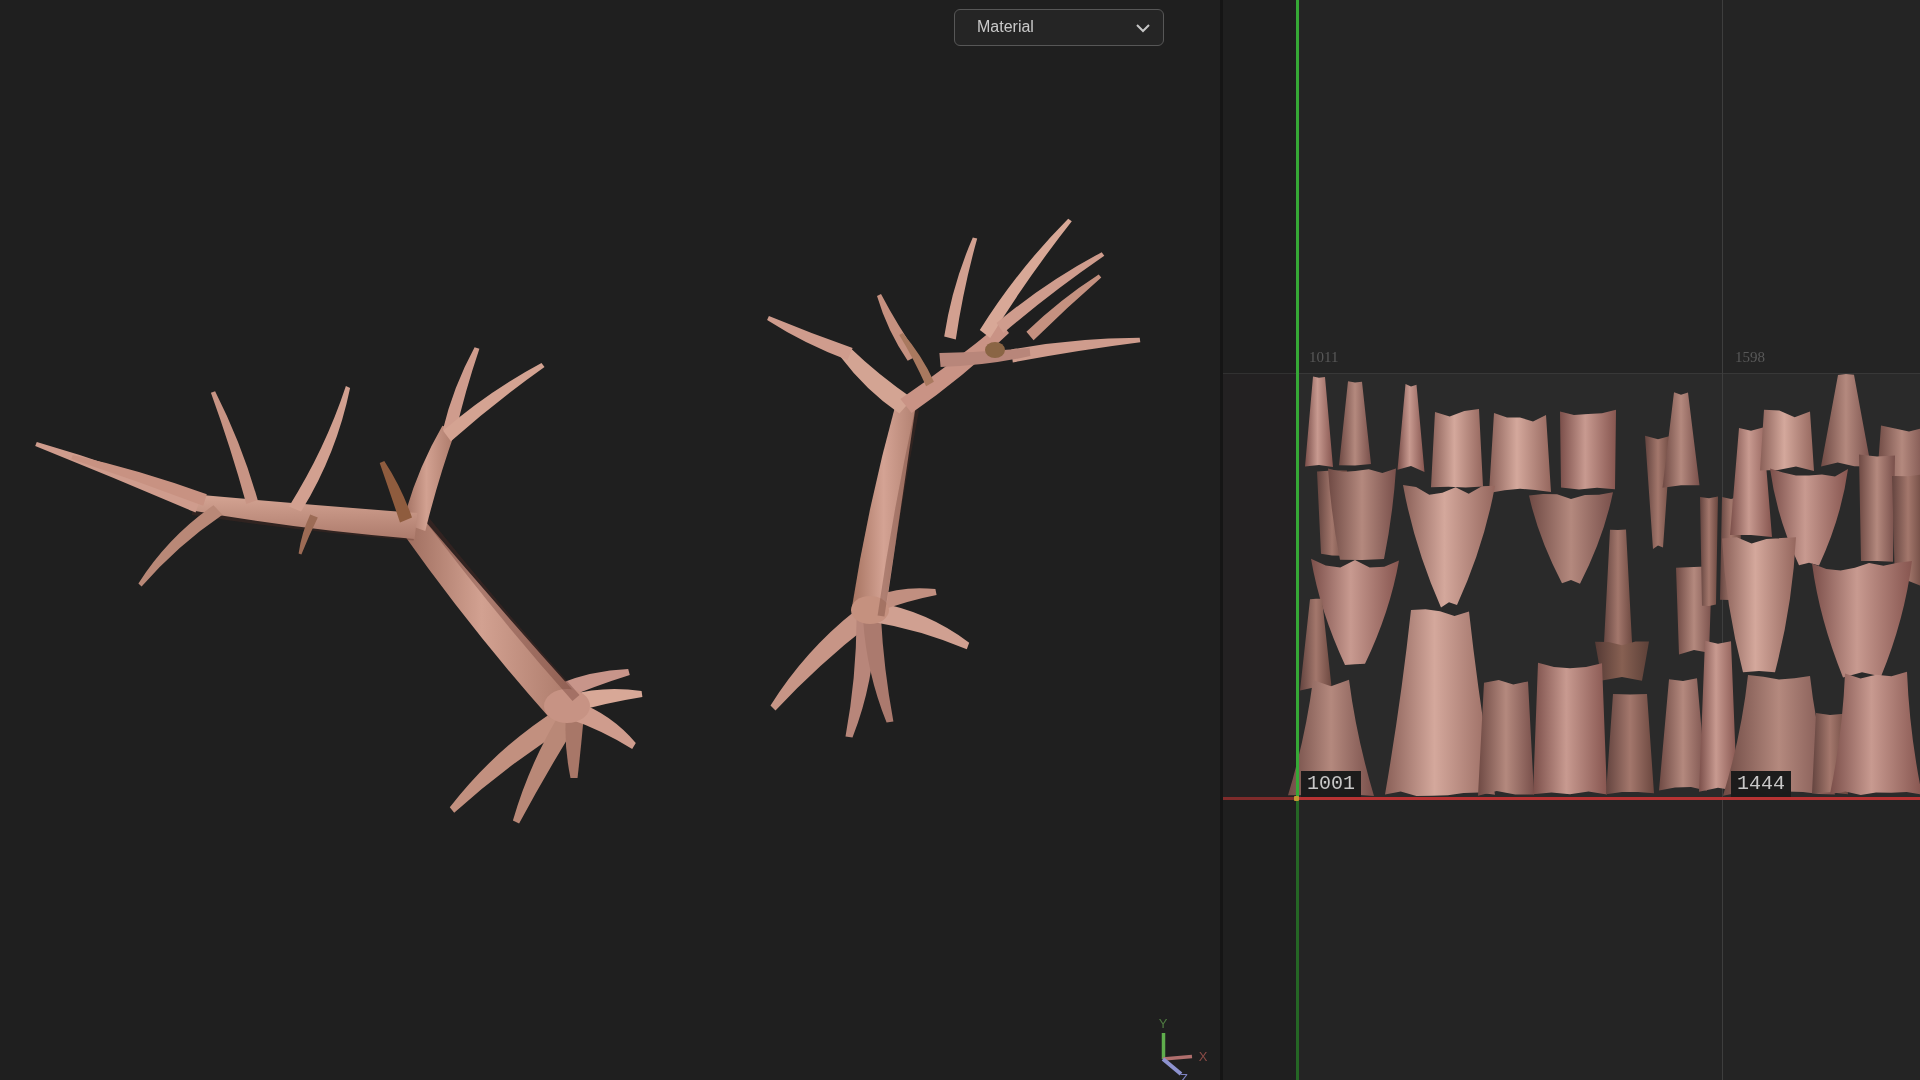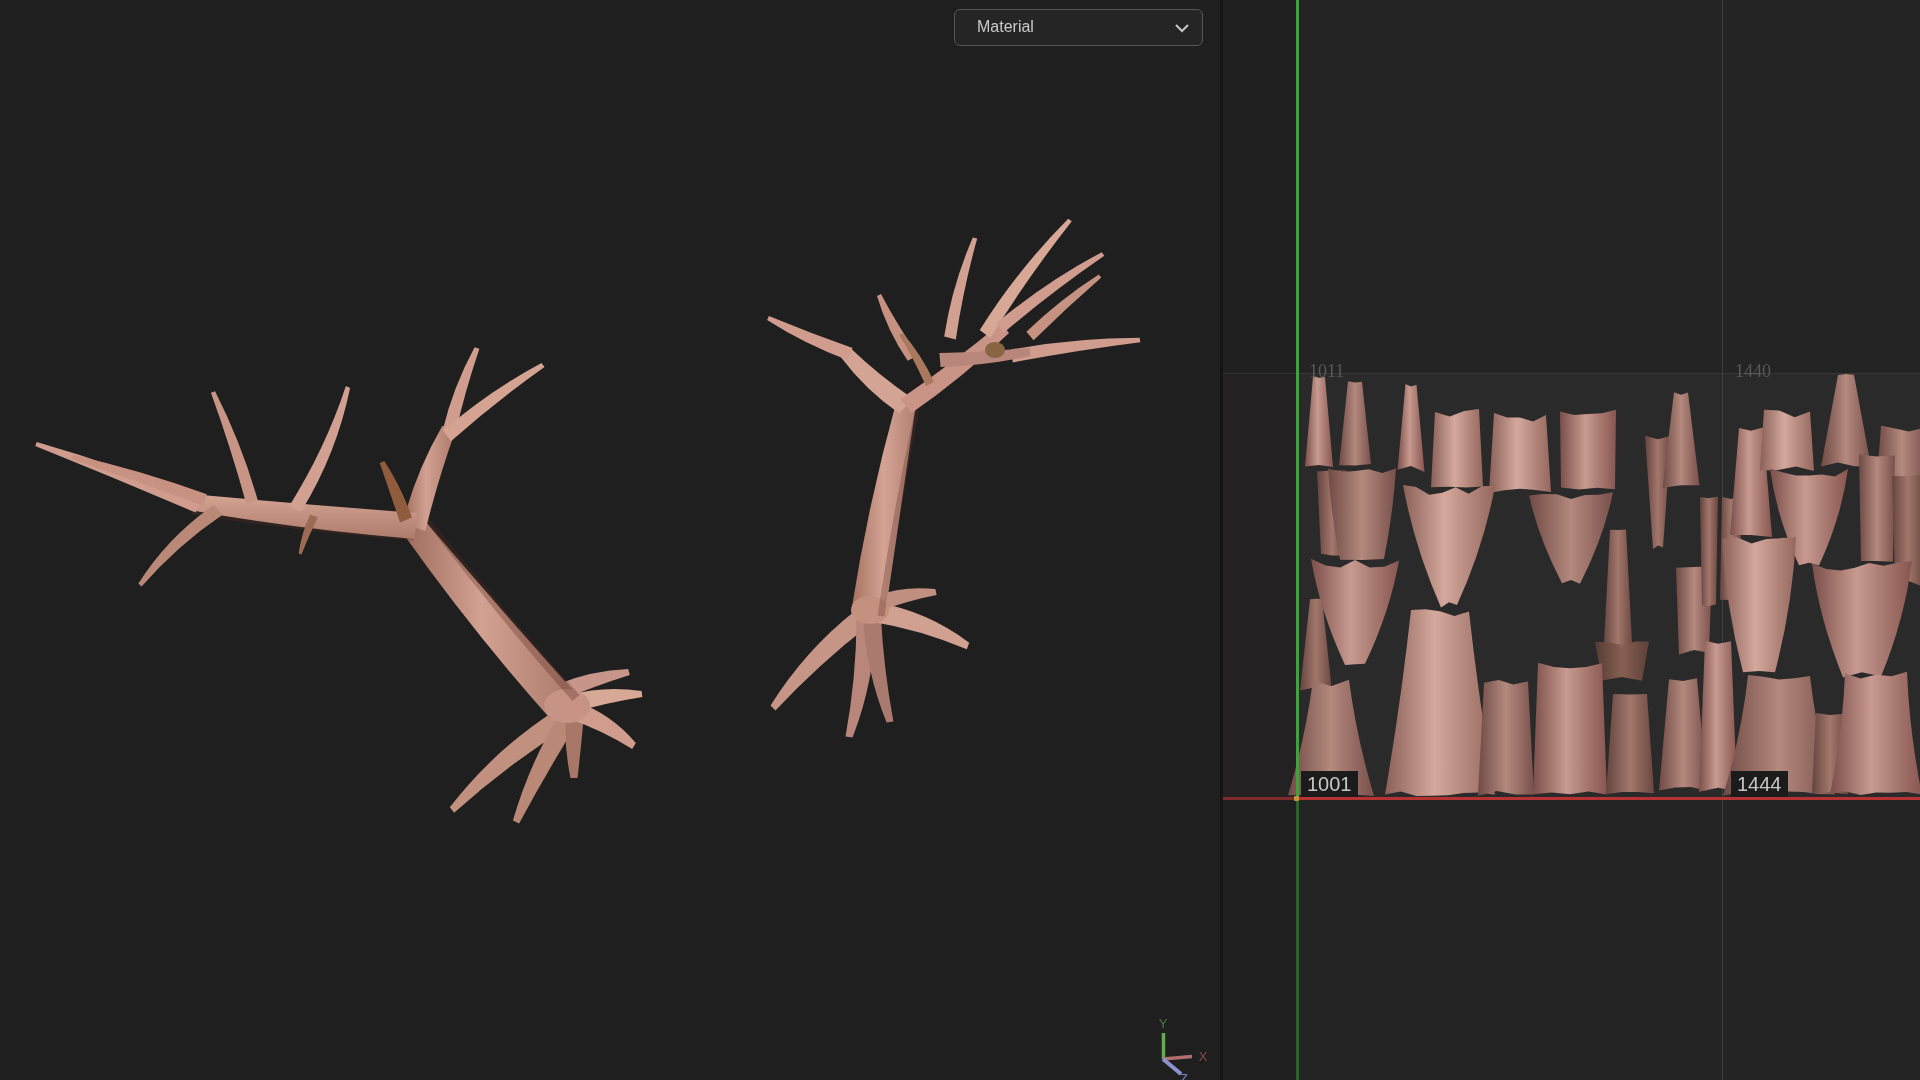--- a/index.html
+++ b/index.html
@@ -9,23 +9,23 @@
   .rpanel{position:absolute;left:1223px;top:0;width:697px;height:1080px;background:#1f1f1f;}
   .tilecols{position:absolute;left:1297px;top:0;width:623px;height:1080px;background:#242424;}
   .bandL{position:absolute;left:1223px;top:373px;width:74px;height:425px;background:#232122;border-top:1px solid #313131;}
   .bandR{position:absolute;left:1297px;top:373px;width:623px;height:425px;background:#2a2a2a;border-top:1px solid #383838;}
   .vline1002{position:absolute;left:1722px;top:0;width:1px;height:1080px;background:#3e3e3e;}
   .greenline{position:absolute;left:1296px;top:0;width:3px;height:798px;background:#36a836;}
   .greenline2{position:absolute;left:1296px;top:798px;width:3px;height:282px;background:#256625;}
   .redlineL{position:absolute;left:1223px;top:797px;width:73px;height:3px;background:#7e2b2b;}
   .redlineR{position:absolute;left:1296px;top:797px;width:624px;height:3px;background:#b73333;}
   .origin{position:absolute;left:1294px;top:796px;width:5px;height:5px;background:#c39733;border-radius:1px;}
-  .tilelbl{opacity:.99;will-change:transform;position:absolute;font-family:"Liberation Serif",serif;font-size:18px;color:#595959;margin-top:12px;}
-  .udim{opacity:.99;will-change:transform;position:absolute;height:26px;background:#1b1b1b;color:#c9c9c9;font-family:Liberation Sans, sans-serif;font-size:20px;line-height:26px;padding:0 6px;}
-  .dropdown{opacity:.99;will-change:transform;position:absolute;left:954px;top:9px;width:249px;height:37px;background:#262626;border:1px solid #585858;border-radius:6px;color:#cccccc;font-family:"Liberation Sans",sans-serif;font-size:16px;line-height:34px;padding-left:22px;}
+  .tilelbl{opacity:.99;will-change:transform;position:absolute;font-family:"Liberation Serif",serif;font-size:15px;color:#595959;}
+  .udim{opacity:.99;will-change:transform;position:absolute;height:26px;background:#1b1b1b;color:#c9c9c9;font-family:Liberation Mono, monospace;font-size:20px;line-height:26px;padding:0 6px;}
+  .dropdown{opacity:.99;will-change:transform;position:absolute;left:954px;top:9px;width:210px;height:37px;background:#262626;border:1px solid #585858;border-radius:6px;color:#cccccc;font-family:"Liberation Sans",sans-serif;font-size:16px;line-height:34px;padding-left:22px;}
   .dropdown svg{position:absolute;right:12px;top:10px;}
   svg.scene{position:absolute;left:0;top:0;}
 .topstrip{position:absolute;left:0;top:0;width:1920px;height:3px;background:#272727;}
 </style>
 </head>
 <body>
 <div class="topstrip"></div>
 <div class="viewport"></div>
 <div class="rpanel"></div>
 <div class="tilecols"></div>
@@ -168,20 +168,20 @@
       <text x="1203" y="1061" font-size="13" fill="#8a4b46" text-anchor="middle" font-family="Liberation Sans, sans-serif">X</text>
       <text x="1184" y="1083" font-size="13" fill="#7d82c0" text-anchor="middle" font-family="Liberation Sans, sans-serif">Z</text>
     </g>
 </svg>
 <div class="greenline"></div>
 <div class="greenline2"></div>
 <div class="redlineL"></div>
 <div class="redlineR"></div>
 <div class="origin"></div>
 <div class="tilelbl" style="left:1309px;top:349px;">1011</div>
-<div class="tilelbl" style="left:1735px;top:349px;">1440</div>
+<div class="tilelbl" style="left:1735px;top:349px;">1598</div>
 <div class="udim" style="left:1301px;top:771px;">1001</div>
 <div class="udim" style="left:1731px;top:771px;">1444</div>
 <div class="dropdown">Material
   <svg width="16" height="16" viewBox="0 0 16 16">
       <path d="M2 5 L8 11 L14 5" fill="none" stroke="#c8c8c8" stroke-width="2"></path>
     </svg>
 </div>
 
 </body></html>

